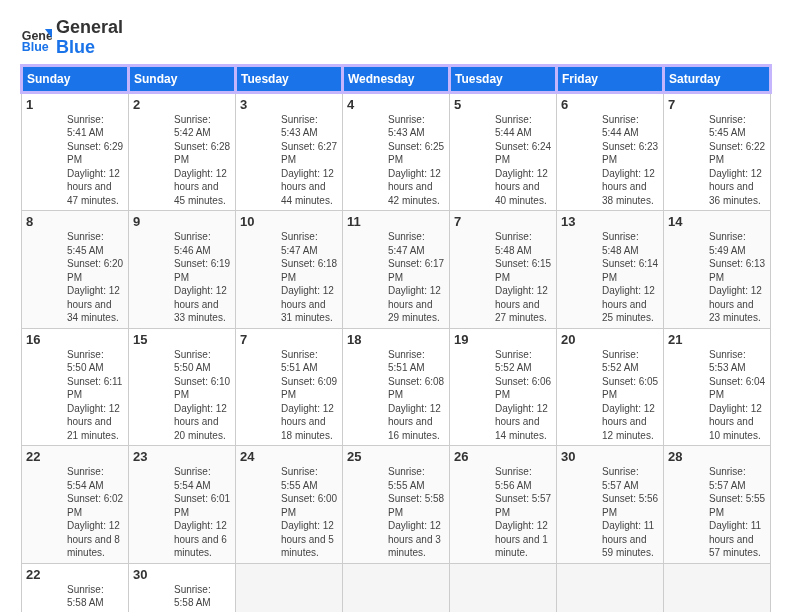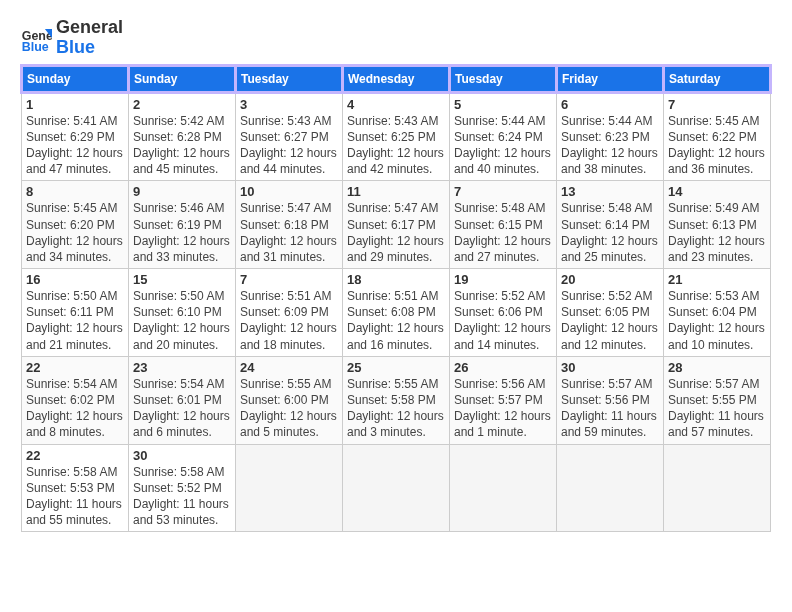--- a/index.html
+++ b/index.html
@@ -77,23 +77,24 @@
       background: #f5f5f5;
     }
     .day-num {
       font-size: 13px;
       font-weight: bold;
       color: #333;
       display: block;
       margin-bottom: 1px;
     }
     .day-detail {
-      font-size: 12px;
+      font-size: 10px;
       color: #444;
       line-height: 1.35;
+      margin-left: 41px;
     }
     tbody tr:nth-child(even) td {
       background-color: #fafafa;
     }
     tbody tr:nth-child(even) td.empty {
       background: #f0f0f0;
     }
   </style>
 </head>
 <body>

